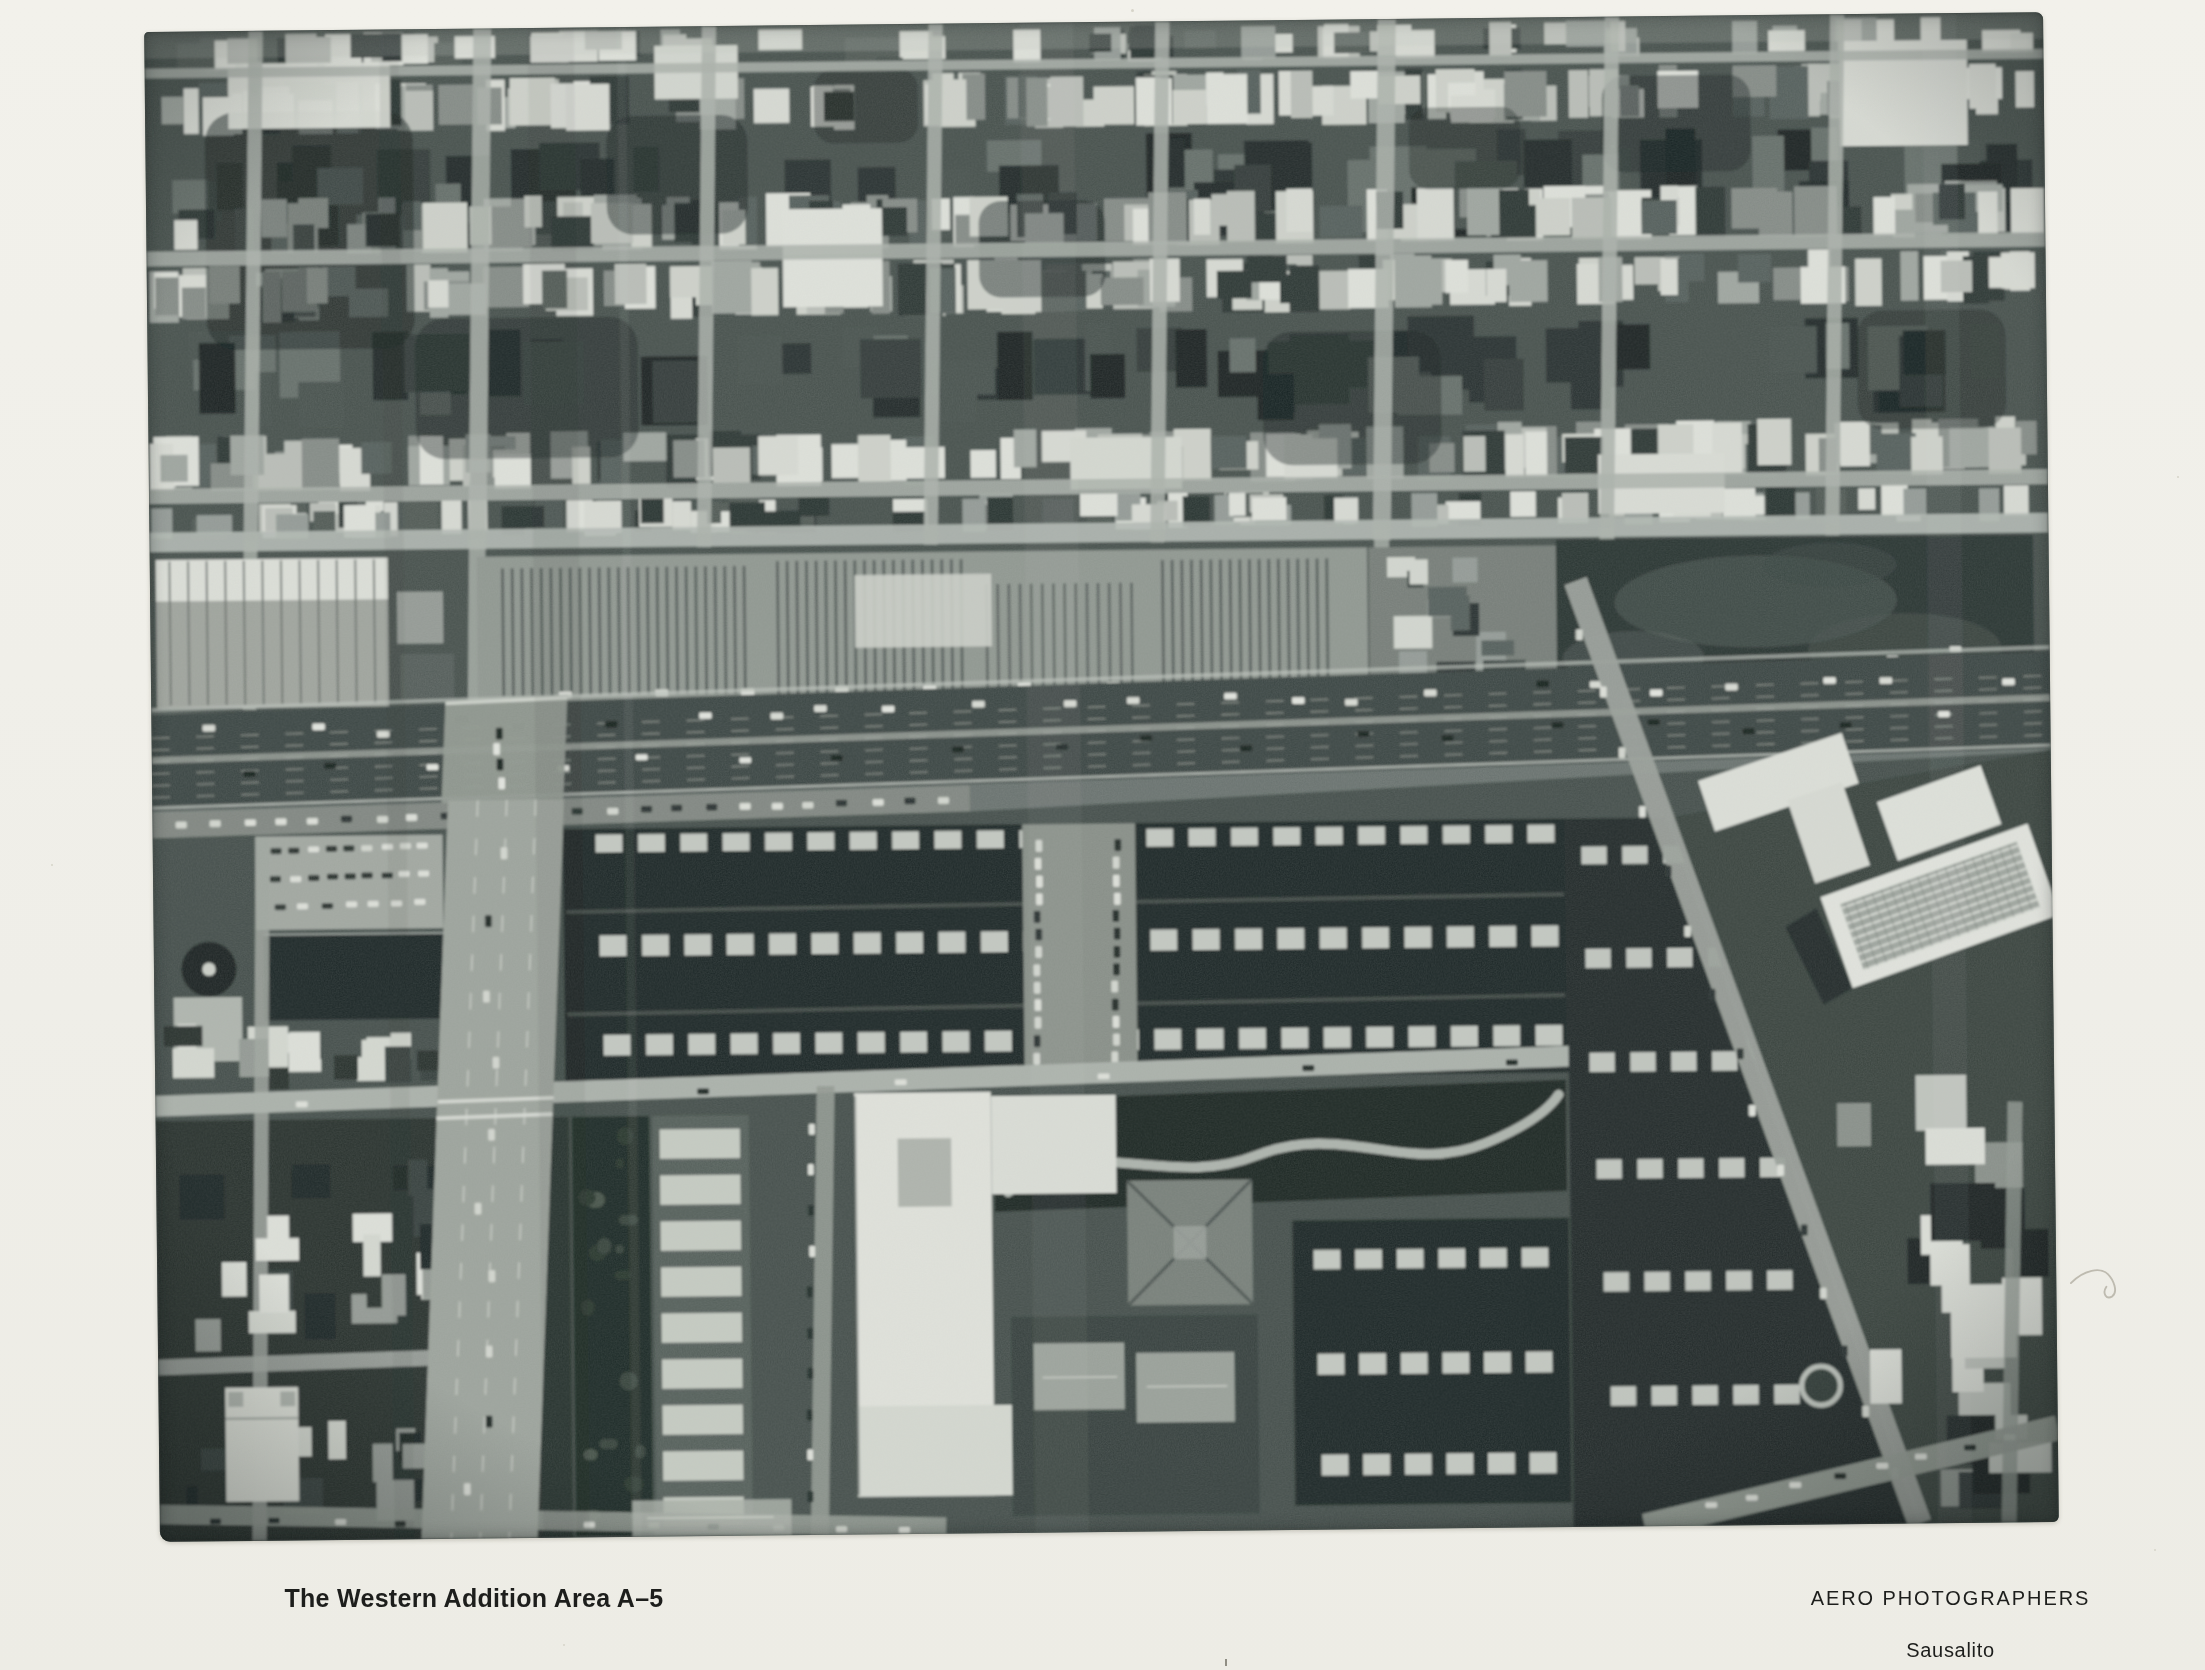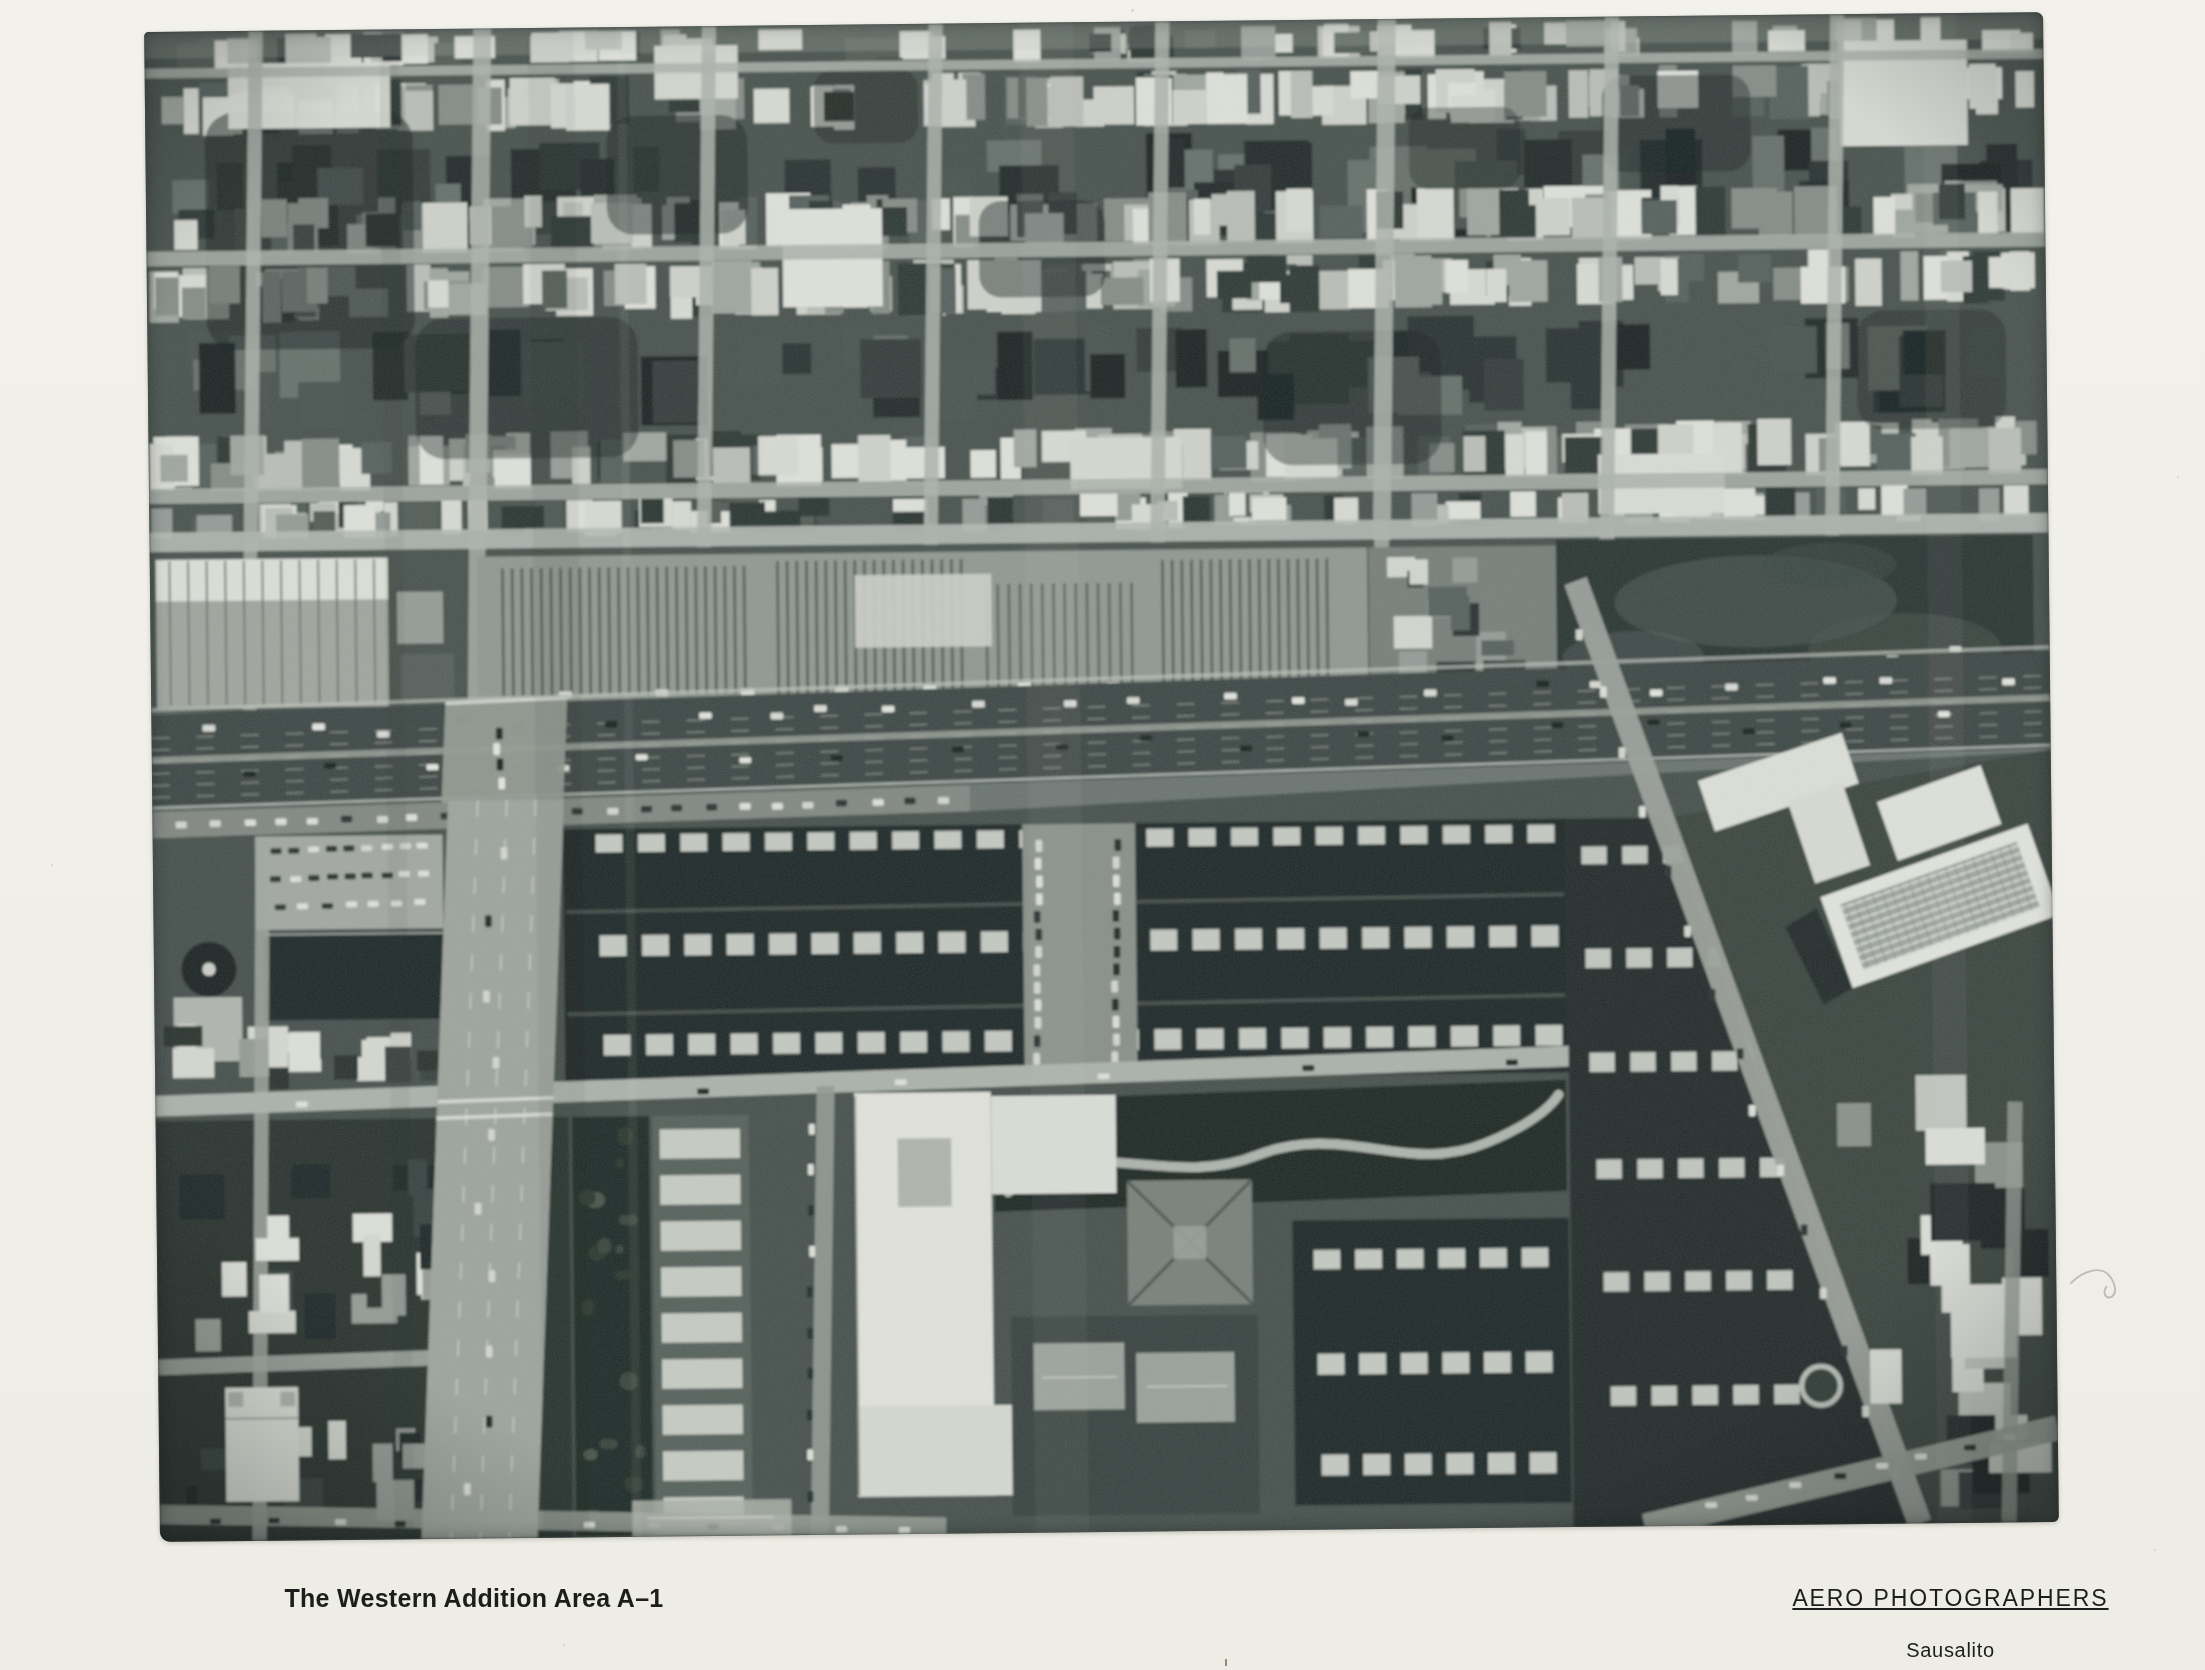--- a/index.html
+++ b/index.html
@@ -24,21 +24,21 @@
   figure.photo::after{
     content:"";position:absolute;inset:0;pointer-events:none;
     border-radius:4.5px 7.4px 6px 10.4px;
     box-shadow:inset 0 0 2.2px rgba(14,20,19,0.55), inset 0 0 16.4px rgba(14,20,19,0.35);
   }
   .photo-svg{position:absolute;inset:0;width:100%;height:100%;display:block;}
   .caption{position:absolute;text-align:center;color:var(--ink,#1d1e1c);}
   .caption-left{left:176px;top:1581px;width:596px;}
   .caption-left .cap-line{font-size:25px;line-height:34px;font-weight:700;letter-spacing:0.3px;}
   .caption-right{left:1757px;top:1583px;width:387px;}
-  .cap-caps{font-size:23px;line-height:30px;font-weight:400;letter-spacing:1.9px;text-decoration:underline;}
+  .cap-caps{font-size:20px;line-height:30px;font-weight:400;letter-spacing:1.9px;}
   .cap-city{font-size:20px;line-height:27px;font-weight:400;letter-spacing:0.7px;margin-top:24px;}
   .pencil-mark{position:absolute;left:2062px;top:1262px;width:71px;height:48px;}
   .speck{position:absolute;border-radius:50%;background:#d6d4c8;}
   .tickmark{position:absolute;left:1225px;top:1659px;width:1.5px;height:7.4px;background:#908e84;}
 </style>
 </head>
 <body>
 
 <div class="board">
 
@@ -1691,21 +1691,21 @@
           <rect x="636" y="0" width="12" height="2035" fill="#f4f5ef" opacity="0.07"></rect>
           <rect x="0" y="0" width="2555" height="36" fill="#ced2ca" opacity="0.22"></rect>
         </g>
       <rect width="2555" height="2035" fill="#14302b" opacity="0.05"></rect>
       <rect width="2555" height="2035" filter="url(#grain)" opacity="0.5"></rect>
       <rect width="2555" height="2035" fill="url(#vig)"></rect>
     </svg>
   </figure>
 
   <div class="caption caption-left">
-    <div class="cap-line">The Western Addition Area A–1</div>
+    <div class="cap-line">The Western Addition Area A–5</div>
   </div>
 
   <div class="caption caption-right">
     <div class="cap-line cap-caps">AERO PHOTOGRAPHERS</div>
     <div class="cap-line cap-city">Sausalito</div>
   </div>
 
   <svg class="pencil-mark" viewBox="0 0 96 64">
     <path d="M12,28 C30,10 52,6 62,16 C70,24 76,40 68,46 C60,51 54,42 60,33" fill="none" stroke="#b5b2a6" stroke-width="2.5" stroke-linecap="round" opacity="0.85"></path>
   </svg>

